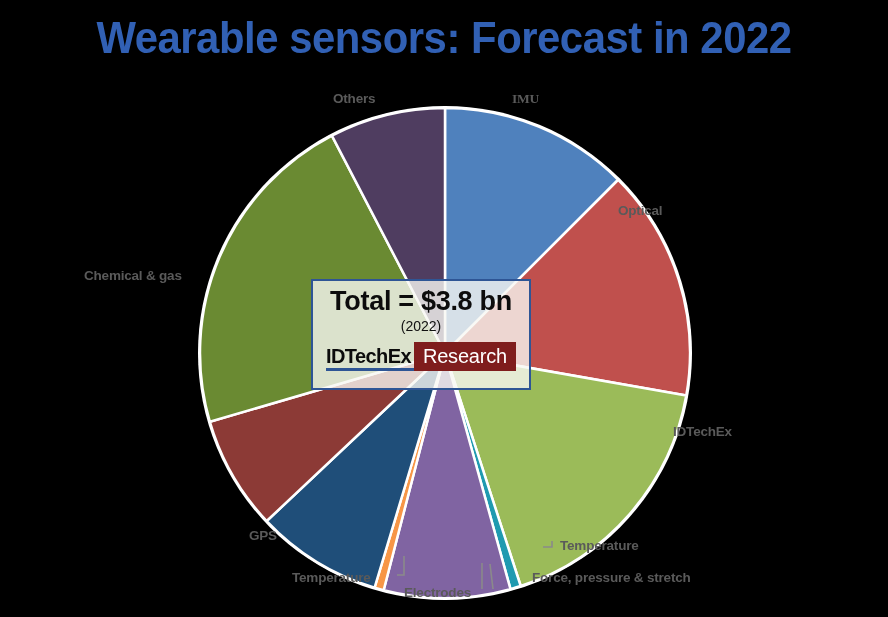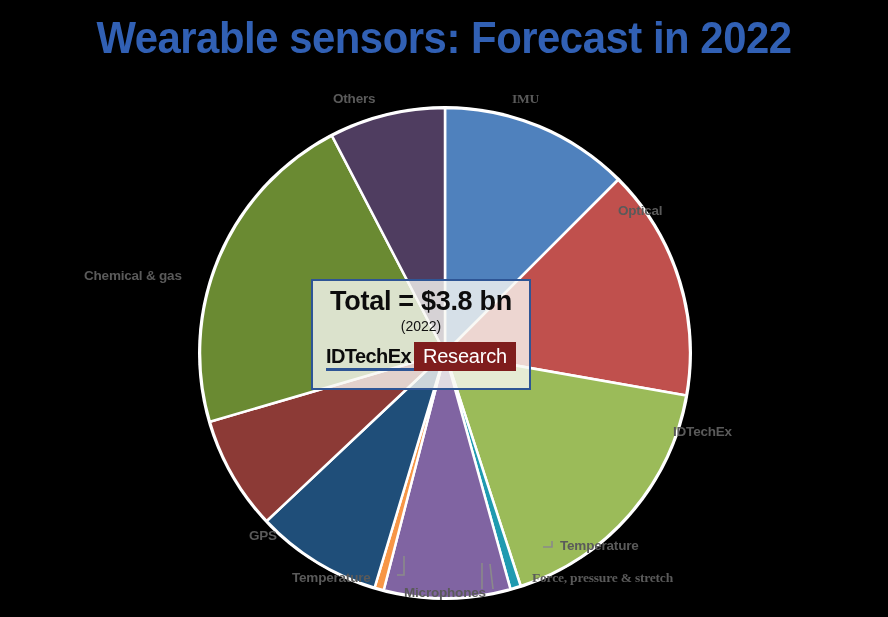--- a/index.html
+++ b/index.html
@@ -40,21 +40,21 @@
     font-size:13.5px;
     color:#5a5a5a;
     white-space:nowrap;
     letter-spacing:-0.2px;
   }
   .lbl-others{left:333px;top:91px;}
   .lbl-imu{left:512px;top:91px;font-family:Liberation Serif, serif;}
   .lbl-optical{left:618px;top:203px;}
   .lbl-cameras{left:673px;top:424px;}
   .lbl-electrodes{left:560px;top:538px;}
-  .lbl-force{left:532px;top:570px;font-family:Liberation Serif, serif;}
+  .lbl-force{left:532px;top:570px;}
   .lbl-temperature{left:404px;top:585px;}
   .lbl-microphones{left:292px;top:570px;}
   .lbl-gps{left:249px;top:528px;}
   .lbl-chemical{left:84px;top:268px;}
 
   
   #center-box{
     position:absolute;
     left:311px;top:279px;
     width:220px;height:111px;
@@ -145,21 +145,21 @@
       </g>
     </svg>
   </div>
 
   <div class="slice-label lbl-others">Others</div>
   <div class="slice-label lbl-imu">IMU</div>
   <div class="slice-label lbl-optical">Optical</div>
   <div class="slice-label lbl-cameras">IDTechEx</div>
   <div class="slice-label lbl-electrodes">Temperature</div>
   <div class="slice-label lbl-force">Force, pressure &amp; stretch</div>
-  <div class="slice-label lbl-temperature">Microphones</div>
+  <div class="slice-label lbl-temperature">Electrodes</div>
   <div class="slice-label lbl-microphones">Temperature</div>
   <div class="slice-label lbl-gps">GPS</div>
   <div class="slice-label lbl-chemical">Chemical &amp; gas</div>
 
   <div id="center-box">
     <div id="total-line">Total = $3.8 bn</div>
     <div id="total-year">(2022)</div>
     <div id="logo-row">
       <div id="logo-idtechex">IDTechEx</div>
       <div id="logo-research">Research</div>

